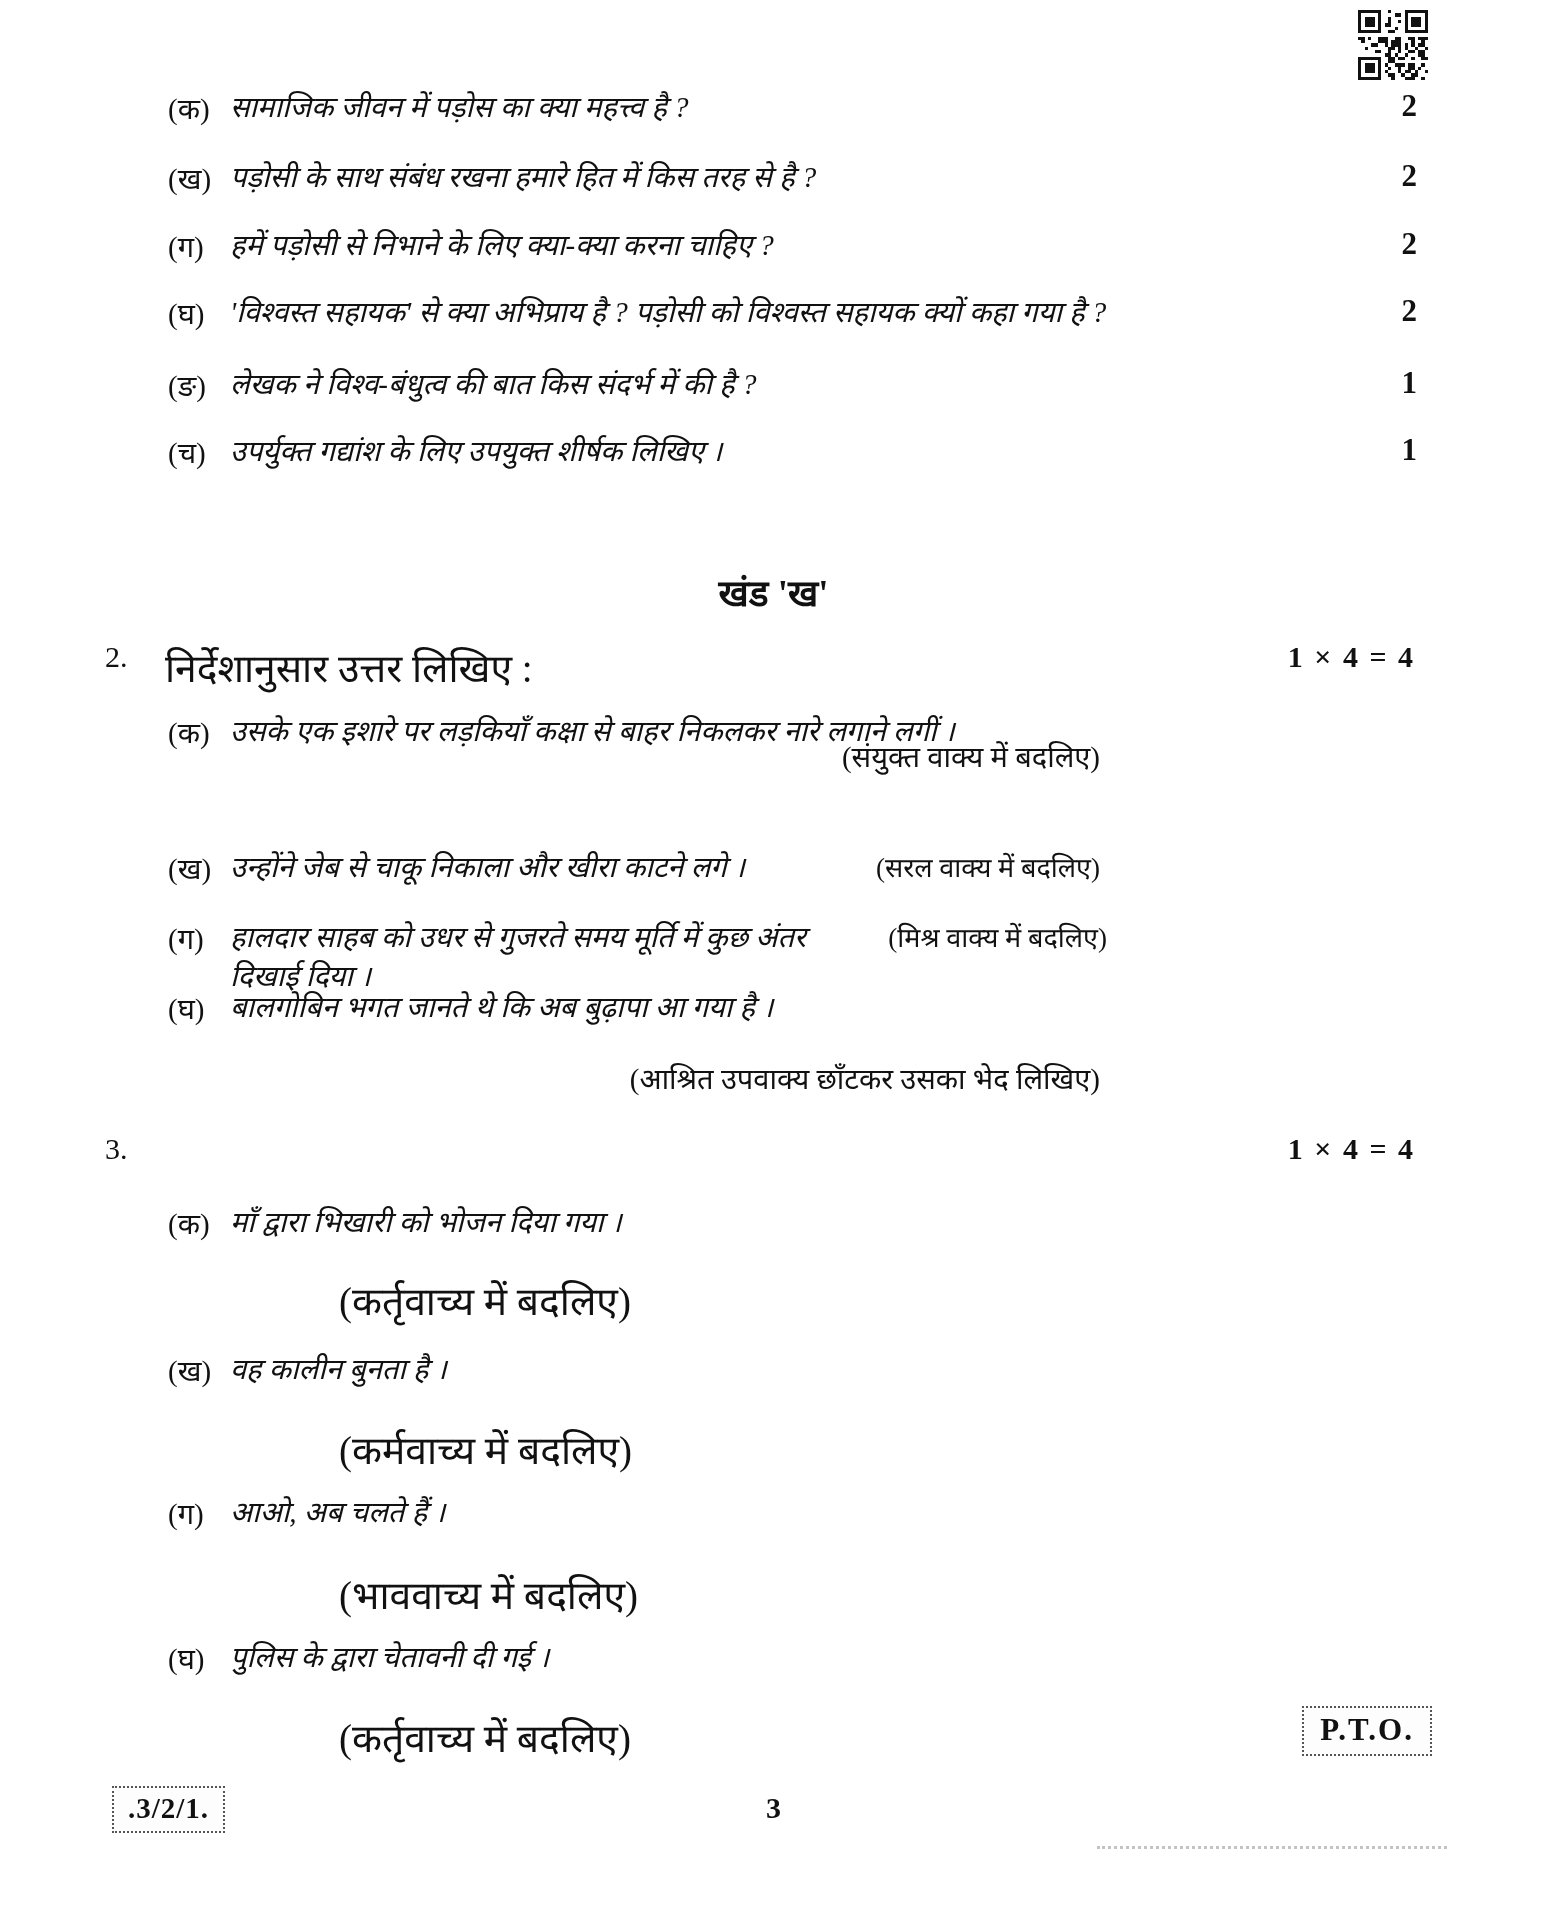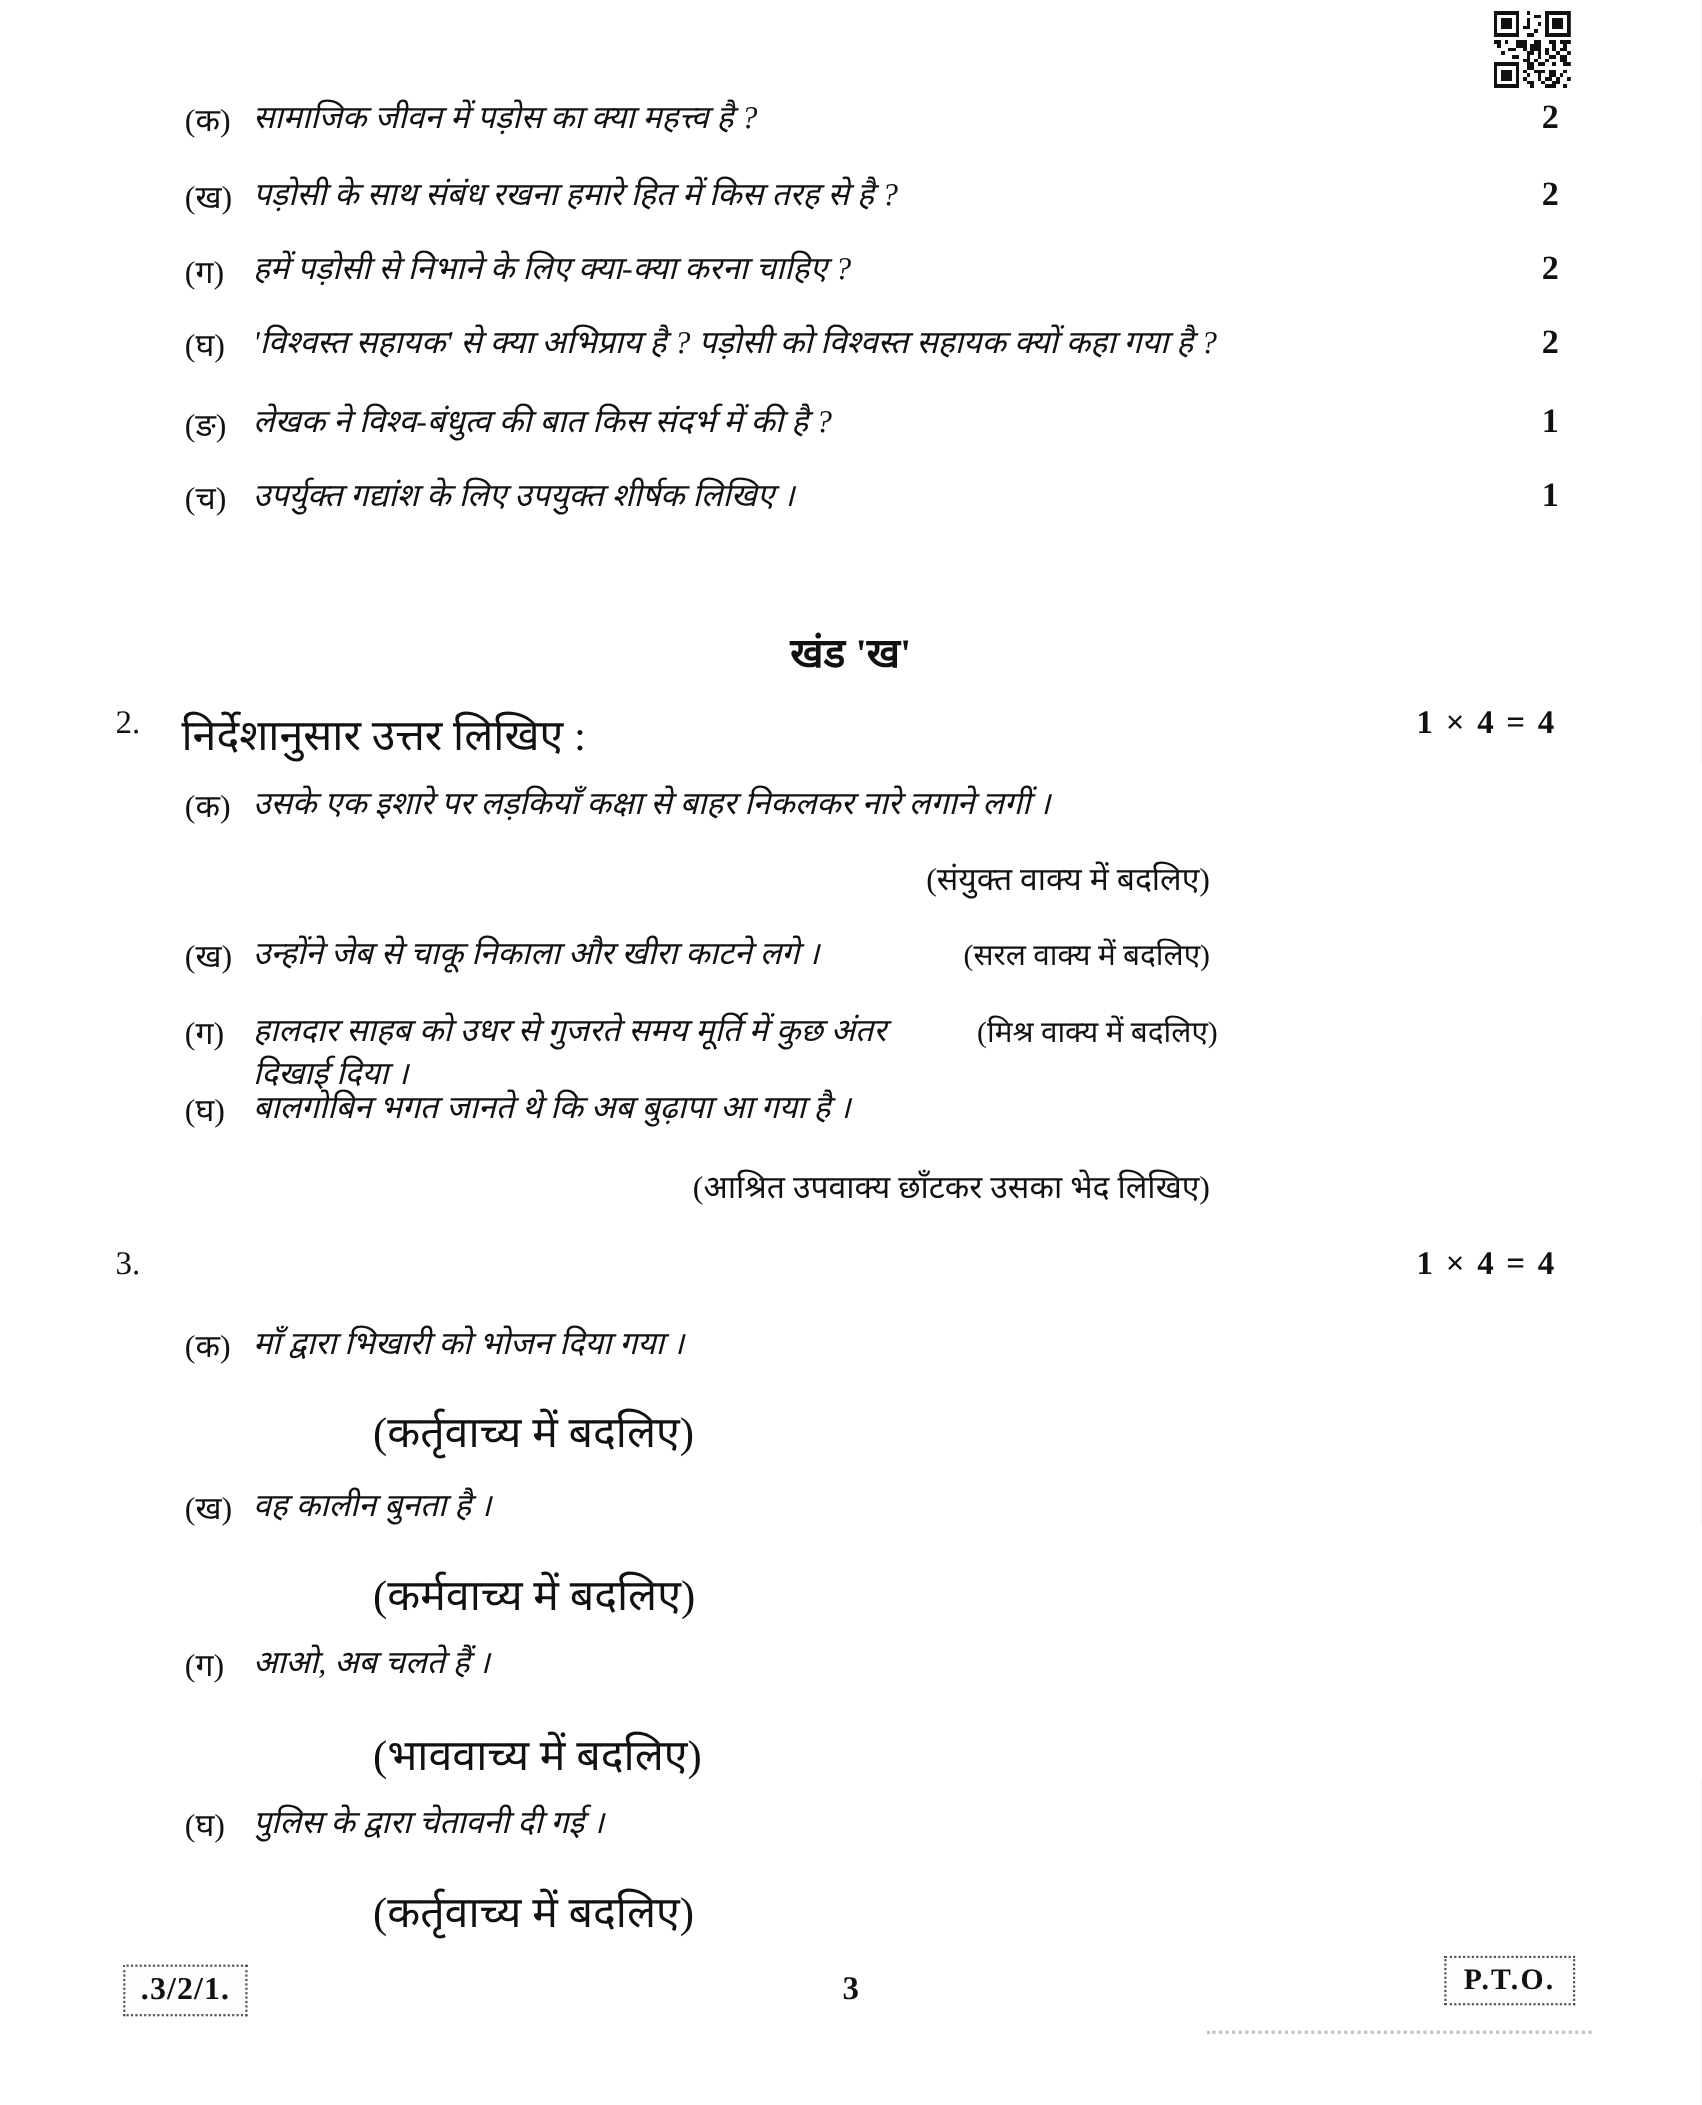--- a/index.html
+++ b/index.html
@@ -44,23 +44,23 @@
     position: absolute; left: 112px; top: 1786px;
     border: 2px dotted #555; padding: 4px 14px 6px 14px;
     font-size: 29px; font-weight: bold; letter-spacing: 1px;
     background: #fdfdfd;
   }
   .footer-page {
     position: absolute; left: 0; right: 0; top: 1791px;
     text-align: center; font-size: 30px; font-weight: bold;
   }
   .footer-pto {
-    position: absolute; right: 115px; top: 1778px;
+    position: absolute; right: 115px; top: 1706px;
     border: 2px dotted #555; padding: 4px 16px 6px 16px;
-    font-size: 27px; font-weight: bold; letter-spacing: 2px;
+    font-size: 31px; font-weight: bold; letter-spacing: 2px;
     background: #fdfdfd;
     font-family: Liberation Serif, serif;
   }
   .footer-dotline {
     position: absolute; right: 100px; top: 1846px; width: 350px;
     border-top: 3px dotted #aaa; opacity: 0.7;
   }
 </style>
 </head>
 <body>
@@ -170,21 +170,21 @@
   <div class="section-heading" style="top:566px">खंड 'ख'</div>
 
   <div class="qnum" style="top:640px">2.</div>
   <div class="qtitle" style="top:640px">निर्देशानुसार उत्तर लिखिए :</div>
   <div class="qmarks" style="top:640px">1 × 4 = 4</div>
 
   <div class="row" style="top:712px; left:168px; right:447px;">
     <span class="sublabel">(क)</span>
     <span class="subtext">उसके एक इशारे पर लड़कियाँ कक्षा से बाहर निकलकर नारे लगाने लगीं ।</span>
   </div>
-  <div class="instr-right" style="top:778px">(संयुक्त वाक्य में बदलिए)</div>
+  <div class="instr-right" style="top:736px">(संयुक्त वाक्य में बदलिए)</div>
 
   <div class="row flexline" style="top:848px; left:168px; right:447px;">
     <span class="sublabel">(ख)</span>
     <span class="subtext">उन्होंने जेब से चाकू निकाला और खीरा काटने लगे ।</span>
     <span class="inline-instr">(सरल वाक्य में बदलिए)</span>
   </div>
 
   <div class="row flexline" style="top:918px; left:168px; right:440px;">
     <span class="sublabel">(ग)</span>
     <span class="subtext">हालदार साहब को उधर से गुजरते समय मूर्ति में कुछ अंतर दिखाई दिया ।</span>

